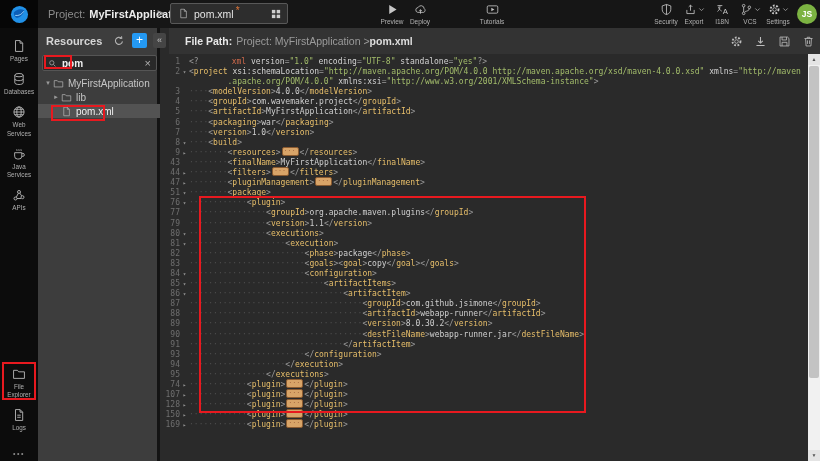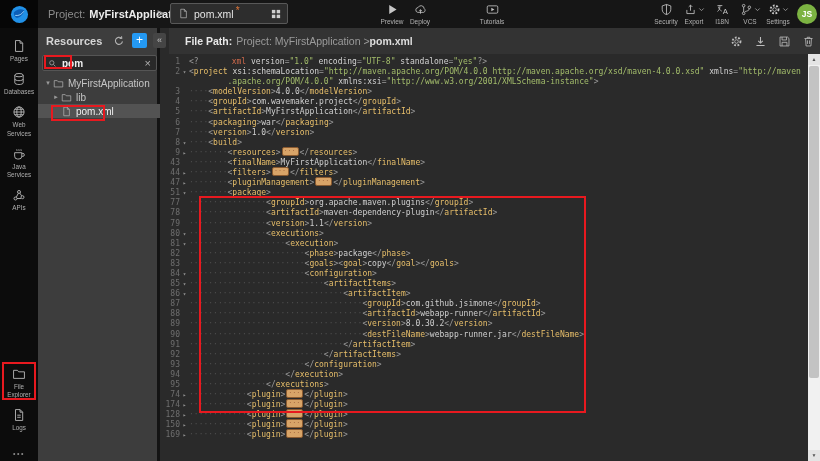--- a/index.html
+++ b/index.html
@@ -425,41 +425,40 @@
     <div class="crow"><span class="gut">4</span><span class="fold-col"></span><span class="ctext"><span class="tk-w">····</span><span class="tk-p">&lt;</span><span class="tk-t">groupId</span><span class="tk-p">&gt;</span><span class="tk-x">com.wavemaker.project</span><span class="tk-p">&lt;/</span><span class="tk-t">groupId</span><span class="tk-p">&gt;</span></span></div>
     <div class="crow"><span class="gut">5</span><span class="fold-col"></span><span class="ctext"><span class="tk-w">····</span><span class="tk-p">&lt;</span><span class="tk-t">artifactId</span><span class="tk-p">&gt;</span><span class="tk-x">MyFirstApplication</span><span class="tk-p">&lt;/</span><span class="tk-t">artifactId</span><span class="tk-p">&gt;</span></span></div>
     <div class="crow"><span class="gut">6</span><span class="fold-col"></span><span class="ctext"><span class="tk-w">····</span><span class="tk-p">&lt;</span><span class="tk-t">packaging</span><span class="tk-p">&gt;</span><span class="tk-x">war</span><span class="tk-p">&lt;/</span><span class="tk-t">packaging</span><span class="tk-p">&gt;</span></span></div>
     <div class="crow"><span class="gut">7</span><span class="fold-col"></span><span class="ctext"><span class="tk-w">····</span><span class="tk-p">&lt;</span><span class="tk-t">version</span><span class="tk-p">&gt;</span><span class="tk-x">1.0</span><span class="tk-p">&lt;/</span><span class="tk-t">version</span><span class="tk-p">&gt;</span></span></div>
     <div class="crow"><span class="gut">8</span><span class="fold-col">▾</span><span class="ctext"><span class="tk-w">····</span><span class="tk-p">&lt;</span><span class="tk-t">build</span><span class="tk-p">&gt;</span></span></div>
     <div class="crow"><span class="gut">9</span><span class="fold-col">▸</span><span class="ctext"><span class="tk-w">········</span><span class="tk-p">&lt;</span><span class="tk-t">resources</span><span class="tk-p">&gt;</span><span class="fold-box">···</span><span class="tk-p">&lt;/</span><span class="tk-t">resources</span><span class="tk-p">&gt;</span></span></div>
     <div class="crow"><span class="gut">43</span><span class="fold-col"></span><span class="ctext"><span class="tk-w">········</span><span class="tk-p">&lt;</span><span class="tk-t">finalName</span><span class="tk-p">&gt;</span><span class="tk-x">MyFirstApplication</span><span class="tk-p">&lt;/</span><span class="tk-t">finalName</span><span class="tk-p">&gt;</span></span></div>
     <div class="crow"><span class="gut">44</span><span class="fold-col">▸</span><span class="ctext"><span class="tk-w">········</span><span class="tk-p">&lt;</span><span class="tk-t">filters</span><span class="tk-p">&gt;</span><span class="fold-box">···</span><span class="tk-p">&lt;/</span><span class="tk-t">filters</span><span class="tk-p">&gt;</span></span></div>
     <div class="crow"><span class="gut">47</span><span class="fold-col">▸</span><span class="ctext"><span class="tk-w">········</span><span class="tk-p">&lt;</span><span class="tk-t">pluginManagement</span><span class="tk-p">&gt;</span><span class="fold-box">···</span><span class="tk-p">&lt;/</span><span class="tk-t">pluginManagement</span><span class="tk-p">&gt;</span></span></div>
     <div class="crow"><span class="gut">51</span><span class="fold-col">▾</span><span class="ctext"><span class="tk-w">········</span><span class="tk-p">&lt;</span><span class="tk-t">package</span><span class="tk-p">&gt;</span></span></div>
+    <div class="crow"><span class="gut">76</span><span class="fold-col">▾</span><span class="ctext"><span class="tk-w">············</span><span class="tk-p">&lt;</span><span class="tk-t">plugin</span><span class="tk-p">&gt;</span></span></div>
     <div class="crow"><span class="gut">77</span><span class="fold-col"></span><span class="ctext"><span class="tk-w">················</span><span class="tk-p">&lt;</span><span class="tk-t">groupId</span><span class="tk-p">&gt;</span><span class="tk-x">org.apache.maven.plugins</span><span class="tk-p">&lt;/</span><span class="tk-t">groupId</span><span class="tk-p">&gt;</span></span></div>
-    <div class="crow"><span class="gut">78</span><span class="fold-col"></span><span class="ctext"><span class="tk-w">················</span><span class="tk-p">&lt;</span><span class="tk-t">artifactId</span><span class="tk-p">&gt;</span><span class="tk-x">maven-dependency-plugin</span><span class="tk-p">&lt;/</span><span class="tk-t">artifactId</span><span class="tk-p">&gt;</span></span></div>
     <div class="crow"><span class="gut">79</span><span class="fold-col"></span><span class="ctext"><span class="tk-w">················</span><span class="tk-p">&lt;</span><span class="tk-t">version</span><span class="tk-p">&gt;</span><span class="tk-x">1.1</span><span class="tk-p">&lt;/</span><span class="tk-t">version</span><span class="tk-p">&gt;</span></span></div>
     <div class="crow"><span class="gut">80</span><span class="fold-col">▾</span><span class="ctext"><span class="tk-w">················</span><span class="tk-p">&lt;</span><span class="tk-t">executions</span><span class="tk-p">&gt;</span></span></div>
     <div class="crow"><span class="gut">81</span><span class="fold-col">▾</span><span class="ctext"><span class="tk-w">····················</span><span class="tk-p">&lt;</span><span class="tk-t">execution</span><span class="tk-p">&gt;</span></span></div>
     <div class="crow"><span class="gut">82</span><span class="fold-col"></span><span class="ctext"><span class="tk-w">························</span><span class="tk-p">&lt;</span><span class="tk-t">phase</span><span class="tk-p">&gt;</span><span class="tk-x">package</span><span class="tk-p">&lt;/</span><span class="tk-t">phase</span><span class="tk-p">&gt;</span></span></div>
     <div class="crow"><span class="gut">83</span><span class="fold-col"></span><span class="ctext"><span class="tk-w">························</span><span class="tk-p">&lt;</span><span class="tk-t">goals</span><span class="tk-p">&gt;</span><span class="tk-p">&lt;</span><span class="tk-t">goal</span><span class="tk-p">&gt;</span><span class="tk-x">copy</span><span class="tk-p">&lt;/</span><span class="tk-t">goal</span><span class="tk-p">&gt;</span><span class="tk-p">&lt;/</span><span class="tk-t">goals</span><span class="tk-p">&gt;</span></span></div>
     <div class="crow"><span class="gut">84</span><span class="fold-col">▾</span><span class="ctext"><span class="tk-w">························</span><span class="tk-p">&lt;</span><span class="tk-t">configuration</span><span class="tk-p">&gt;</span></span></div>
     <div class="crow"><span class="gut">85</span><span class="fold-col">▾</span><span class="ctext"><span class="tk-w">····························</span><span class="tk-p">&lt;</span><span class="tk-t">artifactItems</span><span class="tk-p">&gt;</span></span></div>
     <div class="crow"><span class="gut">86</span><span class="fold-col">▾</span><span class="ctext"><span class="tk-w">································</span><span class="tk-p">&lt;</span><span class="tk-t">artifactItem</span><span class="tk-p">&gt;</span></span></div>
     <div class="crow"><span class="gut">87</span><span class="fold-col"></span><span class="ctext"><span class="tk-w">····································</span><span class="tk-p">&lt;</span><span class="tk-t">groupId</span><span class="tk-p">&gt;</span><span class="tk-x">com.github.jsimone</span><span class="tk-p">&lt;/</span><span class="tk-t">groupId</span><span class="tk-p">&gt;</span></span></div>
     <div class="crow"><span class="gut">88</span><span class="fold-col"></span><span class="ctext"><span class="tk-w">····································</span><span class="tk-p">&lt;</span><span class="tk-t">artifactId</span><span class="tk-p">&gt;</span><span class="tk-x">webapp-runner</span><span class="tk-p">&lt;/</span><span class="tk-t">artifactId</span><span class="tk-p">&gt;</span></span></div>
     <div class="crow"><span class="gut">89</span><span class="fold-col"></span><span class="ctext"><span class="tk-w">····································</span><span class="tk-p">&lt;</span><span class="tk-t">version</span><span class="tk-p">&gt;</span><span class="tk-x">8.0.30.2</span><span class="tk-p">&lt;/</span><span class="tk-t">version</span><span class="tk-p">&gt;</span></span></div>
     <div class="crow"><span class="gut">90</span><span class="fold-col"></span><span class="ctext"><span class="tk-w">····································</span><span class="tk-p">&lt;</span><span class="tk-t">destFileName</span><span class="tk-p">&gt;</span><span class="tk-x">webapp-runner.jar</span><span class="tk-p">&lt;/</span><span class="tk-t">destFileName</span><span class="tk-p">&gt;</span></span></div>
     <div class="crow"><span class="gut">91</span><span class="fold-col"></span><span class="ctext"><span class="tk-w">································</span><span class="tk-p">&lt;/</span><span class="tk-t">artifactItem</span><span class="tk-p">&gt;</span></span></div>
-    <div class="crow"><span class="gut">92</span><span class="fold-col"></span><span class="ctext"><span class="tk-w">····························</span><span class="tk-p">&lt;/</span><span class="tk-t">artifactItems</span><span class="tk-p">&gt;</span></span></div>
     <div class="crow"><span class="gut">93</span><span class="fold-col"></span><span class="ctext"><span class="tk-w">························</span><span class="tk-p">&lt;/</span><span class="tk-t">configuration</span><span class="tk-p">&gt;</span></span></div>
     <div class="crow"><span class="gut">94</span><span class="fold-col"></span><span class="ctext"><span class="tk-w">····················</span><span class="tk-p">&lt;/</span><span class="tk-t">execution</span><span class="tk-p">&gt;</span></span></div>
     <div class="crow"><span class="gut">95</span><span class="fold-col"></span><span class="ctext"><span class="tk-w">················</span><span class="tk-p">&lt;/</span><span class="tk-t">executions</span><span class="tk-p">&gt;</span></span></div>
     <div class="crow"><span class="gut">74</span><span class="fold-col">▸</span><span class="ctext"><span class="tk-w">············</span><span class="tk-p">&lt;</span><span class="tk-t">plugin</span><span class="tk-p">&gt;</span><span class="fold-box">···</span><span class="tk-p">&lt;/</span><span class="tk-t">plugin</span><span class="tk-p">&gt;</span></span></div>
-    <div class="crow"><span class="gut">174</span><span class="fold-col">▸</span><span class="ctext"><span class="tk-w">············</span><span class="tk-p">&lt;</span><span class="tk-t">plugin</span><span class="tk-p">&gt;</span><span class="fold-box">···</span><span class="tk-p">&lt;/</span><span class="tk-t">plugin</span><span class="tk-p">&gt;</span></span></div>
+    <div class="crow"><span class="gut">107</span><span class="fold-col">▸</span><span class="ctext"><span class="tk-w">············</span><span class="tk-p">&lt;</span><span class="tk-t">plugin</span><span class="tk-p">&gt;</span><span class="fold-box">···</span><span class="tk-p">&lt;/</span><span class="tk-t">plugin</span><span class="tk-p">&gt;</span></span></div>
     <div class="crow"><span class="gut">128</span><span class="fold-col">▸</span><span class="ctext"><span class="tk-w">············</span><span class="tk-p">&lt;</span><span class="tk-t">plugin</span><span class="tk-p">&gt;</span><span class="fold-box">···</span><span class="tk-p">&lt;/</span><span class="tk-t">plugin</span><span class="tk-p">&gt;</span></span></div>
     <div class="crow"><span class="gut">150</span><span class="fold-col">▸</span><span class="ctext"><span class="tk-w">············</span><span class="tk-p">&lt;</span><span class="tk-t">plugin</span><span class="tk-p">&gt;</span><span class="fold-box">···</span><span class="tk-p">&lt;/</span><span class="tk-t">plugin</span><span class="tk-p">&gt;</span></span></div>
     <div class="crow"><span class="gut">169</span><span class="fold-col">▸</span><span class="ctext"><span class="tk-w">············</span><span class="tk-p">&lt;</span><span class="tk-t">plugin</span><span class="tk-p">&gt;</span><span class="fold-box">···</span><span class="tk-p">&lt;/</span><span class="tk-t">plugin</span><span class="tk-p">&gt;</span></span></div>
   </div>
 
 <div class="scrollbar">
   <div class="sb-btn up">▲</div>
   <div class="sb-thumb"></div>
   <div class="sb-btn down">▼</div>
 </div>

